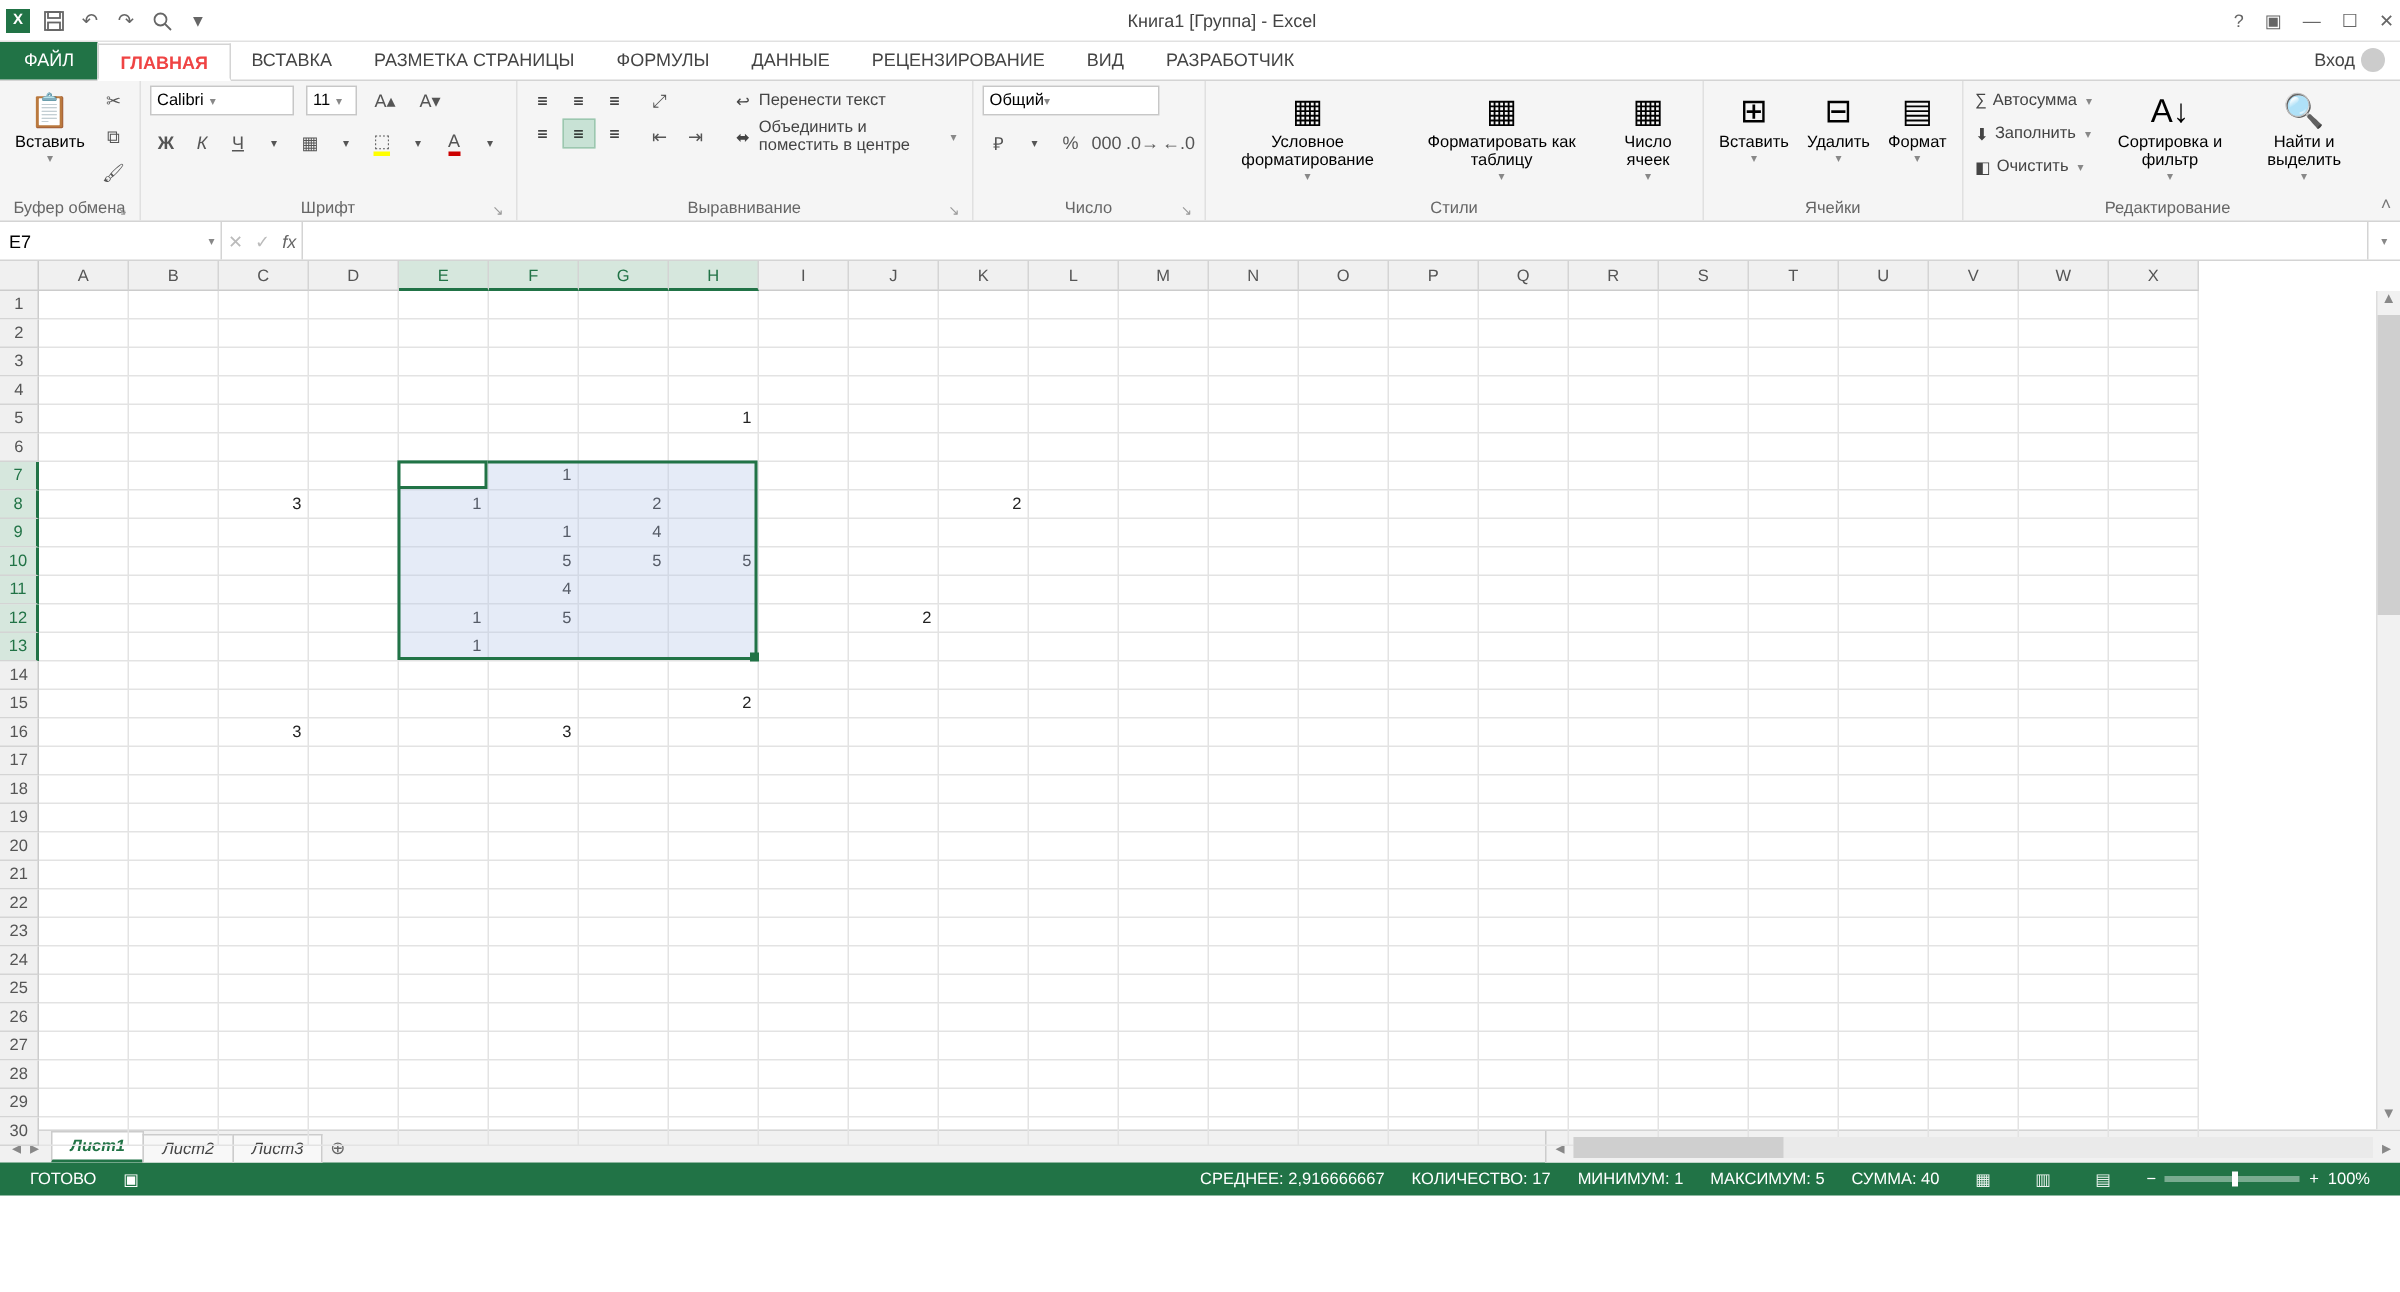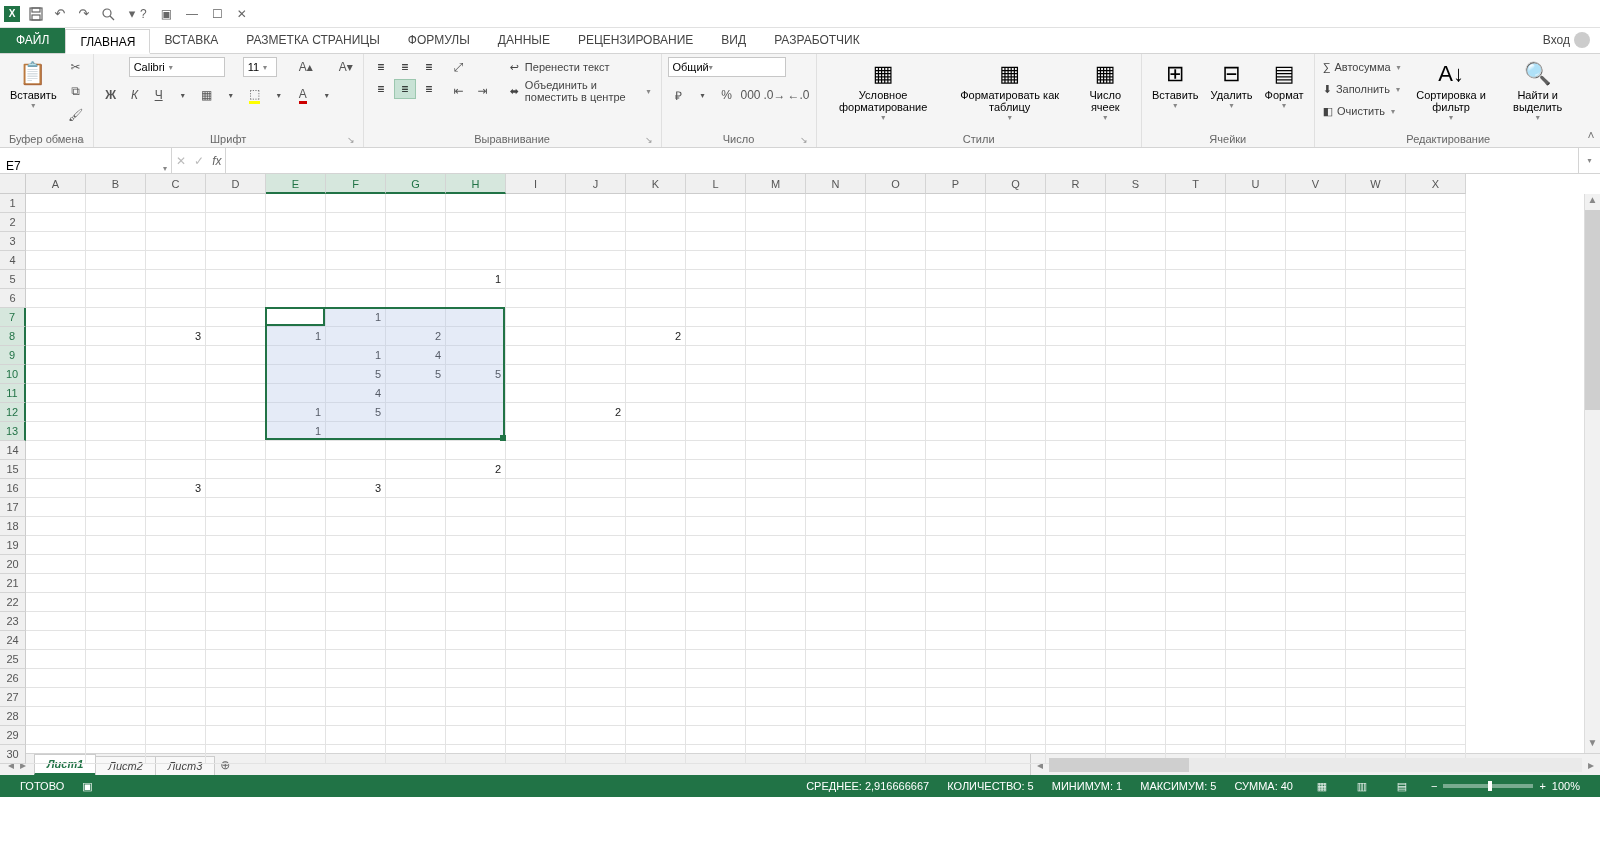--- a/index.html
+++ b/index.html
@@ -11,56 +11,56 @@
 .titlebar .qat .logo { width: 16px; height: 16px; background:#217346; color:#fff; display:flex; align-items:center; justify-content:center; font-size:10px; font-weight:bold; }
 .titlebar .qat .q-icon { width:16px; height:16px; color:#666; display:flex; align-items:center; justify-content:center; font-size:13px; }
 .titlebar .title { flex:1; text-align:center; color:#444; }
 .titlebar .win-controls { display:flex; gap:14px; align-items:center; color:#666; }
 .titlebar .win-controls span { font-size:12px; }
 
 
 .ribbon-tabs { height:26px; display:flex; align-items:flex-end; padding-left:0; background:#fff; border-bottom:1px solid #d4d4d4;}
 .ribbon-tabs .tab-file { background:#217346; color:#fff; padding:5px 16px; height:25px; font-size:12px;}
 .ribbon-tabs .tab { padding:5px 14px; height:25px; color:#444; font-size:12px; text-transform:uppercase; border-bottom:2px solid transparent;}
-.ribbon-tabs .tab.active { border:1px solid #d4d4d4; border-bottom:2px solid #fff; color:#000000; background:#fff; position:relative; top:1px;}
+.ribbon-tabs .tab.active { border:1px solid #d4d4d4; border-bottom:2px solid #fff; color:#ef4444; background:#fff; position:relative; top:1px;font-weight:bold;}
 .ribbon-tabs .spacer { flex:1; }
 .ribbon-tabs .signin { padding:5px 10px; color:#444; display:flex; align-items:center; gap:4px; }
 .ribbon-tabs .signin .avatar { width:16px; height:16px; border-radius:50%; background:#ccc; }
 
 
 .ribbon { height:94px; background:#f5f5f5; border-bottom:1px solid #d4d4d4; display:flex; }
 .group { border-right:1px solid #e0e0e0; padding:3px 6px 0 6px; display:flex; flex-direction:column; }
 .group-content { flex:1; display:flex; align-items:flex-start; gap:4px; }
 .group-label { text-align:center; font-size:11px; color:#666; padding:2px 0; position:relative; }
 .group-label .launcher { position:absolute; right:2px; bottom:2px; color:#999; font-size:9px; }
 .big-btn { display:flex; flex-direction:column; align-items:center; justify-content:flex-start; padding:2px 4px; min-width:40px; }
 .big-btn .ic { font-size:22px; height:30px; display:flex; align-items:center; }
 .big-btn .lab { font-size:11px; text-align:center; line-height:12px; }
 .mini-col { display:flex; flex-direction:column; gap:4px; }
 .mini-btn { width:22px; height:20px; display:flex; align-items:center; justify-content:center; font-size:12px; color:#555; }
-.font-combo { display:flex; align-items:center; gap:18px; margin-bottom:4px;margin-left:29px; }
+.font-combo { display:flex; align-items:center; gap:8px; margin-bottom:4px; }
 .font-combo .combo { border:1px solid #c7c7c7; background:#fff; height:20px; display:flex; align-items:center; padding:0 4px; font-size:11px; }
 .font-combo .combo .dd { margin-left:4px; color:#888; font-size:8px; }
 .btn-row { display:flex; gap:2px; }
 .btn-row .b { width:22px; height:20px; display:flex; align-items:center; justify-content:center; font-size:12px; color:#555; }
 .align-grid { display:grid; grid-template-columns:repeat(3,22px); grid-template-rows:repeat(2,20px); gap:2px; }
 .align-grid .ab { display:flex; align-items:center; justify-content:center; border:1px solid transparent; }
 .align-grid .ab.active { background:#c8e2d5; border:1px solid #9cc7af; }
 .line-btn { display:flex; align-items:center; gap:6px; height:20px; padding:0 4px; font-size:11px; color:#444; }
 .line-btn .dd { font-size:8px; color:#888; }
 .num-combo { border:1px solid #c7c7c7; background:#fff; height:20px; width:118px; display:flex; align-items:center; padding:0 4px; font-size:11px; margin-bottom:4px;}
 .edit-item { display:flex; align-items:center; gap:4px; height:20px; font-size:11px; color:#444; padding:0 2px; }
 .edit-item .dd { font-size:8px; color:#888; margin-left:2px;}
 
 
 .ribbon-collapse { width:22px; display:flex; align-items:flex-end; justify-content:center; color:#777; padding-bottom:4px; }
 
 
 .fbar { height:26px; border-bottom:1px solid #d4d4d4; display:flex; align-items:stretch; }
-.namebox { width:172px; border-right:1px solid #d4d4d4; display:flex; align-items:flex-end; padding:0 6px; position:relative; }
+.namebox { width:148px; border-right:1px solid #d4d4d4; display:flex; align-items:center; padding:0 6px; position:relative; }
 .namebox .dd { position:absolute; right:4px; color:#888; font-size:8px; }
 .fbar-btns { display:flex; align-items:center; border-right:1px solid #d4d4d4; padding:0 4px; gap:8px; color:#bbb; }
 .fbar-input { flex:1; padding:0 6px; display:flex; align-items:center; }
 .fbar .expand { width:22px; display:flex; align-items:center; justify-content:center; color:#888; border-left:1px solid #d4d4d4; font-size:8px;}
 
 
 .grid-wrap { position:relative; height:579px; display:flex; }
 .corner { width:26px; height:20px; background:#f0f0f0; border-right:1px solid #ccc; border-bottom:1px solid #ccc; }
 .col-headers { display:flex; height:20px; }
 .col-h { width:60px; background:#f0f0f0; border-right:1px solid #d4d4d4; border-bottom:1px solid #ccc; text-align:center; font-size:11px; color:#555; line-height:20px; }
@@ -125,20 +125,21 @@
     <div class="q-icon">↶</div>
     <div class="q-icon">↷</div>
     <div class="q-icon">
       <svg width="14" height="14">
           <circle cx="6" cy="6" r="4" class="stroke-ic"></circle>
           <line x1="9" y1="9" x2="13" y2="13" class="stroke-ic"></line>
         </svg>
     </div>
     <div class="q-icon">▾</div>
   </div>
+  <div class="title">Книга1  [Группа] - Excel</div>
   <div class="win-controls">
     <span>?</span>
     <span>▣</span>
     <span>—</span>
     <span>☐</span>
     <span>✕</span>
   </div>
 </div>
 
 <div class="ribbon-tabs">
@@ -1233,21 +1234,21 @@
       </div>
     <div class="ar">▸</div>
   </div>
 </div>
 
 <div class="status">
   <span>ГОТОВО</span>
   <span>▣</span>
   <div class="sp"></div>
   <span>СРЕДНЕЕ: 2,916666667</span>
-  <span>КОЛИЧЕСТВО: 5</span>
+  <span>КОЛИЧЕСТВО: 17</span>
   <span>МИНИМУМ: 1</span>
   <span>МАКСИМУМ: 5</span>
   <span>СУММА: 40</span>
   <div class="vbtn">▦</div>
   <div class="vbtn">▥</div>
   <div class="vbtn">▤</div>
   <div class="zoom">
     <span>−</span>
     <div class="ztrack">
         <div class="zthumb"></div>

